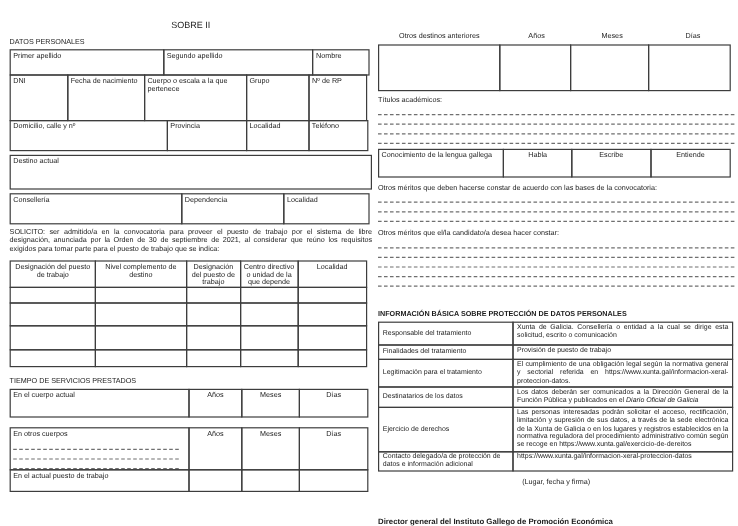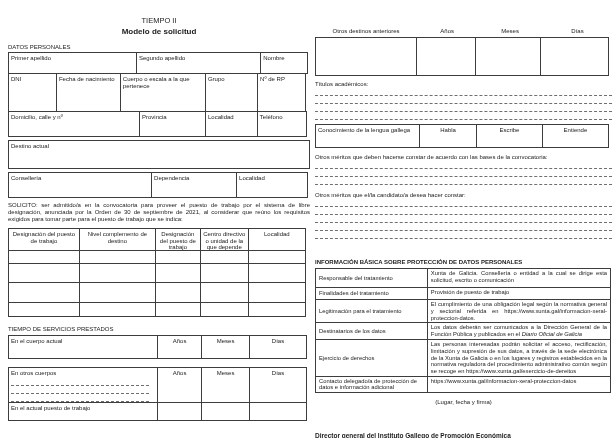--- a/index.html
+++ b/index.html
@@ -46,22 +46,21 @@
     padding:1px 3px;font-size:5.8px;line-height:6.8px;text-align:justify;
   }
   .bold{font-weight:bold;}
   .it{font-style:italic;}
 </style>
 </head>
 <body>
 
 <div class="col" id="colL">
 
-  <div class="title1">TIEMPO II</div>
-  <div class="title2">Modelo de solicitud</div>
+  <div class="title1">SOBRE II</div>
 
   <div class="seclab" style="margin-top:8px;">DATOS PERSONALES</div>
 
   <div class="tbl" style="margin-top:1px;">
     <div class="row" style="height:22px;">
       <div class="cell" style="width:42.7%;">Primer apellido</div>
       <div class="cell" style="width:41.5%;">Segundo apellido</div>
       <div class="cell" style="width:15.8%;">Nombre</div>
     </div>
     <div class="row" style="height:39px;">

